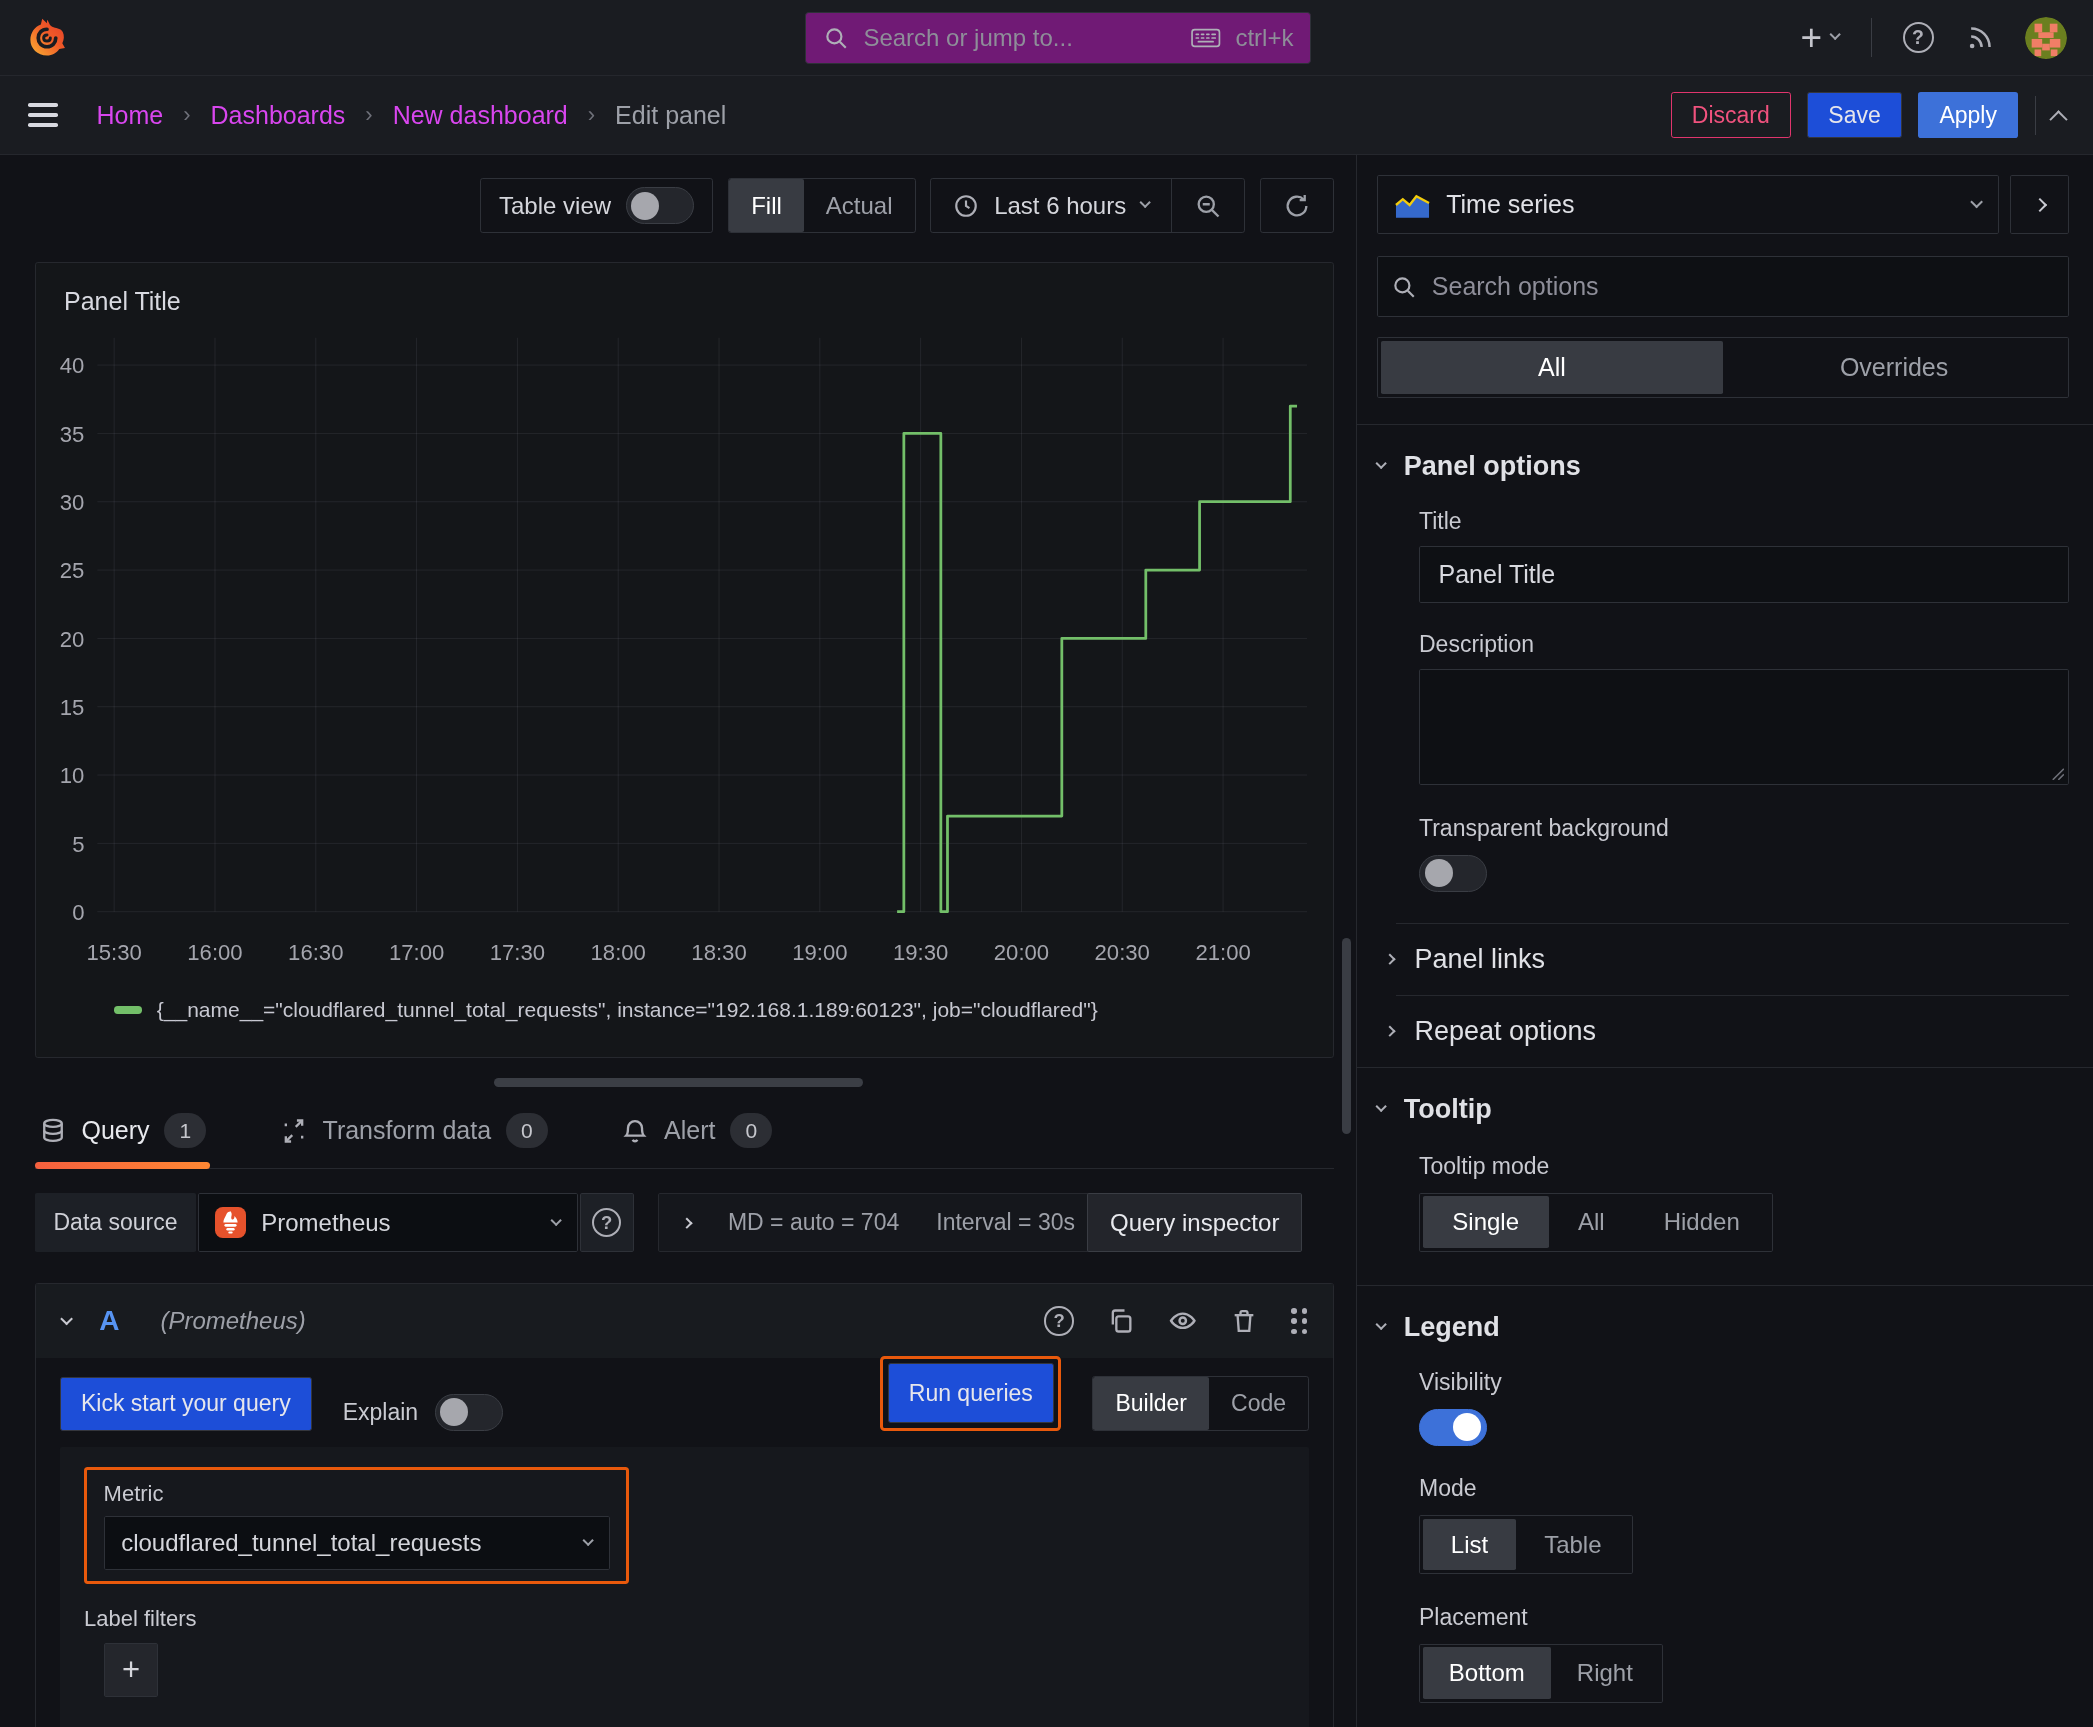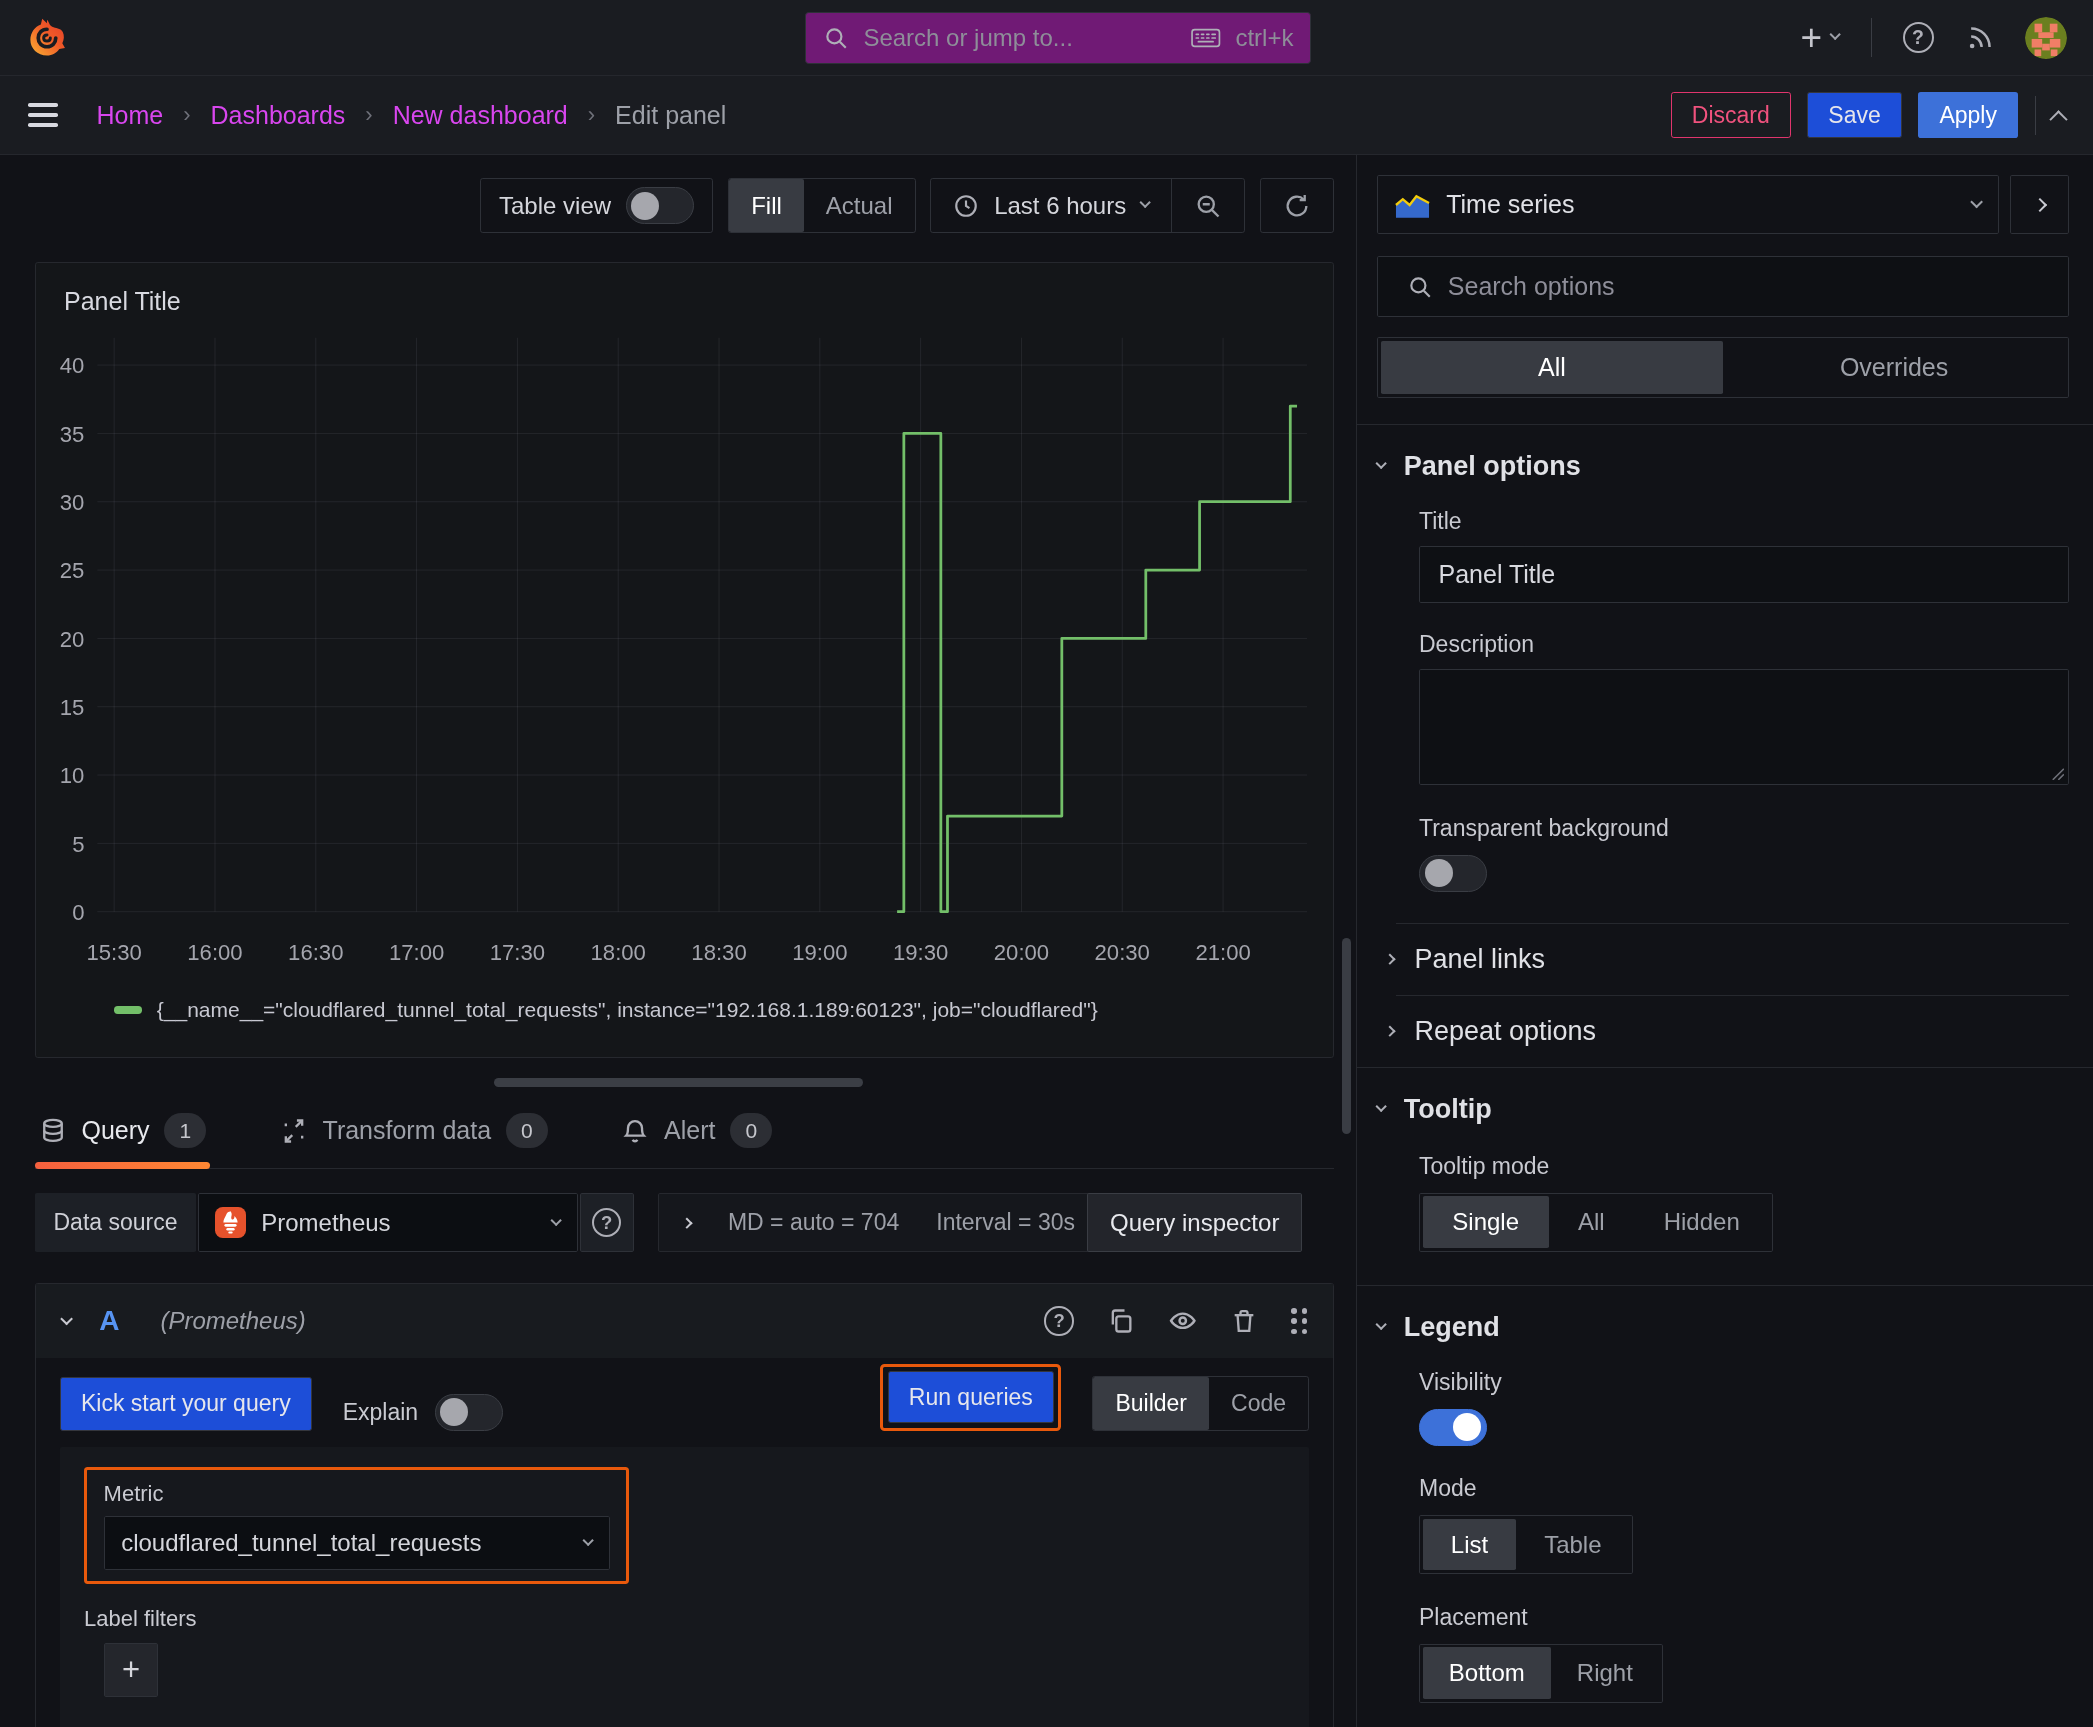--- a/index.html
+++ b/index.html
@@ -101,21 +101,21 @@
   .x-btn { width:54px; background:#24262c; border:0.9px solid #2e3138; border-left:none; display:flex; align-items:center; justify-content:center; color:#d5d6dc; font-size:28px; border-radius:0 1.8px 1.8px 0; cursor:pointer; }
   .plus-btn { width:54px; height:54px; background:#24262c; border:0.9px solid #2e3138; border-radius:1.8px; display:flex; align-items:center; justify-content:center; color:#d5d6dc; font-size:31px; margin-left:20px; cursor:pointer; }
   .op-eq { color:#ff780a; font-size:24px; }
 
   .left-scrollbar { position:absolute; right:4.6px; top:783px; width:9.2px; height:196px; border-radius:4.6px; background:#3a3d44; }
 
   
   .viz-row { display:flex; gap:11px; }
   .viz-picker { flex:1; height:59px; border:0.9px solid #2e3138; border-radius:1.8px; display:flex; align-items:center; gap:16.6px; padding:0 16.6px; font-size:25px; color:#e0e1e6; cursor:pointer; }
   .viz-expand { width:59px; height:59px; border:0.9px solid #2e3138; border-radius:1.8px; display:flex; align-items:center; justify-content:center; color:#c9cad1; cursor:pointer; }
-  .side-search { margin-top:22px; height:61px; background:#0e1014; border:0.9px solid #2e3138; border-radius:1.8px; display:flex; align-items:center; gap:14.8px; padding:0 29px; }
+  .side-search { margin-top:22px; height:61px; background:#0e1014; border:0.9px solid #2e3138; border-radius:1.8px; display:flex; align-items:center; gap:14.8px; padding:0 13px; }
   .side-search input { flex:1; background:transparent; border:none; outline:none; color:#b7b8c0; font-size:25px; font-family:inherit; }
   .side-search input::placeholder { color:#8e8e99; }
   .ao-tabs { margin-top:20px; height:61px; border:0.9px solid #2e3138; border-radius:1.8px; display:flex; padding:2.8px; }
   .ao-tab { flex:1; display:flex; align-items:center; justify-content:center; font-size:25px; color:#9da0a8; border-radius:1.8px; cursor:pointer; }
   .ao-tab.on { background:#383b42; color:#fff; }
   .hr { border:none; border-top:0.9px solid #26282e; margin:26px -24px 0 -20px; }
   .sect-head { display:flex; align-items:center; gap:18.5px; font-size:27px; color:#e0e1e6; font-weight:700; margin-top:26px; cursor:pointer; }
   .sect-head .chv { color:#aeafb7; }
   .indent { margin-left:42px; }
   .inp { width:100%; height:57px; background:#0e1014; border:0.9px solid #2e3138; border-radius:1.8px; color:#d9dae0; font-size:25px; font-family:inherit; padding:0 18.5px; outline:none; }
@@ -430,21 +430,21 @@
           <div class="kick-row">
             <button class="btn btn-gray" style="height:54px;font-size:23px;">Kick start your query</button>
             <span class="row" style="gap:16.6px;">
               <span class="field-label" style="font-size:23px;">Explain</span>
               <span class="toggle">
                   <span class="knob"></span>
                 </span>
             </span>
             <span class="spacer"></span>
             <span class="orange-wrap">
-              <button class="btn btn-gray" style="height:52px;font-size:23px;">Run queries</button>
+              <button class="btn btn-gray" style="height:60px;font-size:23px;">Run queries</button>
             </span>
             <span class="tool-group" style="height:55px;">
               <span class="seg on" style="font-size:23px;">Builder</span>
               <span class="seg" style="font-size:23px;">Code</span>
             </span>
           </div>
 
           <div class="builder-panel">
             <div class="metric-box">
               <div class="field-label">Metric</div>

